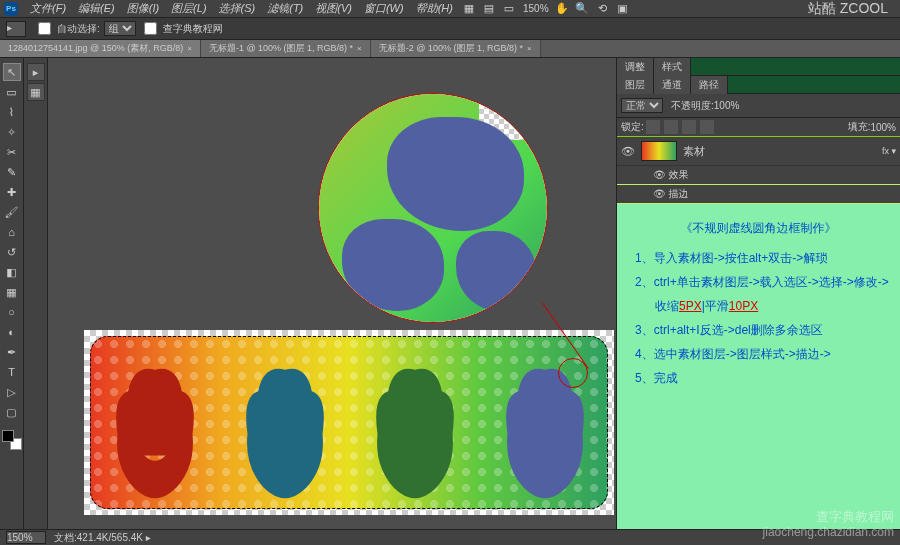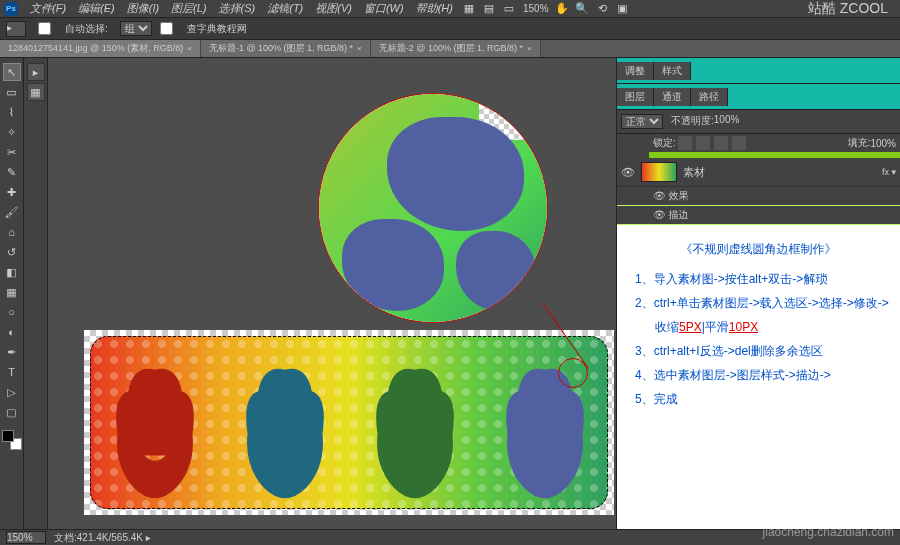--- a/index.html
+++ b/index.html
@@ -7,21 +7,21 @@
 .menubar { height: 18px; background: #424242; display: flex; align-items: center; padding: 0 4px; border-bottom: 1px solid #222; }
 .menubar .ps-icon { width: 14px; height: 14px; background: #0a4a8a; border-radius: 4px; margin-right: 6px; display: flex; align-items: center; justify-content: center; font-size: 8px; color: #6cf; font-weight: bold; }
 .menubar .menu-item { padding: 12px 6px; cursor: pointer; font-size: 11px; font-style: italic; }
 .menubar .menu-sep { flex: 1; }
 .menubar .zoom-select { margin: 0 4px; font-size: 10px; }
 .menubar .tb-icon { width: 16px; height: 16px; margin: 0 2px; display: inline-flex; align-items: center; justify-content: center; }
 .menubar .station { font-size: 14px; padding: 0 8px; }
 
 .optionsbar { height: 22px; background: #3a3a3a; display: flex; align-items: center; padding: 0 6px; border-bottom: 1px solid #222; font-size: 10px; }
 .optionsbar .tool-swatch { width: 20px; height: 16px; background: #555; border: 1px solid #222; margin-right: 4px; }
-.optionsbar .label { margin: 0 12px; }
+.optionsbar .label { margin: 0 4px; }
 .optionsbar select { background: #555; color: #ccc; border: 1px solid #222; font-size: 10px; }
 .optionsbar input[type=checkbox] { margin: 0 2px 0 8px; }
 
 .tabsbar { height: 18px; background: #5a5a5a; display: flex; align-items: center; border-bottom: 1px solid #222; }
 .tab { padding: 2px 8px; font-size: 9px; background: #6a6a6a; border-right: 1px solid #444; position: relative; }
 .tab.active { background: #7a7a7a; }
 .tab .close { margin-left: 4px; font-size: 8px; }
 
 .workspace { display: flex; height: calc(100% - 18px - 22px - 18px - 16px); }
 .toolbox { width: 24px; background: #424242; border-right: 1px solid #222; display: flex; flex-direction: column; align-items: center; padding: 4px 0; }
@@ -46,32 +46,32 @@
 
 .magnifier { position: absolute; left: 270px; top: 35px; width: 230px; height: 230px; border: 1px solid #c00; border-radius: 50%; overflow: hidden; background: #fff; }
 .mag-inner { position: absolute; inset: 0; }
 .mag-checker { position: absolute; top: 0; right: 0; width: 30%; height: 20%; background-image: repeating-conic-gradient(#ccc 0% 25%, #fff 0% 50%); background-size: 10px 10px; }
 .mag-art { position: absolute; inset: 0; background: linear-gradient(135deg, #a8c838 0%, #50d850 60%, #30a060 100%); }
 .mag-blob { position: absolute; background: #5060a0; border-radius: 40% 50% 45% 55%; }
 .mag-line { position: absolute; width: 1px; height: 60px; background: #c00; transform-origin: top; }
 .mag-target { position: absolute; width: 30px; height: 30px; border: 1px solid #c00; border-radius: 50%; }
 
 .panels { width: 284px; background: #424242; border-left: 1px solid #222; display: flex; flex-direction: column; }
-.panel-tabs { height: 26px; background: #14b8a6; display: flex; align-items: center; font-size: 10px; border-bottom: 1px solid #222; }
+.panel-tabs { height: 18px; background: #14532d; display: flex; align-items: center; font-size: 10px; border-bottom: 1px solid #222; }
 .panel-tab { padding: 2px 8px; background: #4a4a4a; border-right: 1px solid #222; }
-.layers-head { display: flex; padding: 4px; border-bottom: 1px solid #222; font-size: 10px; }
+.layers-head { display: flex; align-items: center; padding: 4px; border-bottom: 1px solid #222; font-size: 10px; }
 .layers-head select { background: #555; color: #ccc; border: 1px solid #222; font-size: 10px; margin-right: 8px; }
-.layers-lock { display: flex; align-items: center; padding: 2px 4px; border-bottom: 6px solid #84cc16; font-size: 10px; margin-left: 32px; }
+.layers-lock { display: flex; align-items: center; padding: 2px 4px; border-bottom: 1px solid #84cc16; font-size: 10px; }
 .layers-lock .lock-icon { width: 14px; height: 14px; margin: 0 2px; display: inline-block; background: #555; }
 .layer-row { display: flex; align-items: center; padding: 4px; border-bottom: 1px solid #333; }
 .layer-row .eye { width: 14px; margin-right: 6px; }
 .layer-row .thumb { width: 36px; height: 20px; background: linear-gradient(90deg,#e63920,#e8e020,#30a060); border: 1px solid #222; margin-right: 6px; }
 .layer-sub { padding: 2px 4px 2px 36px; font-size: 10px; border-bottom: 1px solid #bef264; }
 
-.tutorial { flex: 1; background: #ffffff; color: #0050c8; padding: 12px 10px; font-size: 12px; line-height: 2; overflow: hidden; }
+.tutorial { flex: 1; background: #86efac; color: #0050c8; padding: 12px 10px; font-size: 12px; line-height: 2; overflow: hidden; }
 .tutorial .title { text-align: center; margin-bottom: 6px; }
 .tutorial .step { padding-left: 8px; }
 .tutorial .red { color: #d00; text-decoration: underline; }
 
 .statusbar { height: 16px; background: #424242; border-top: 1px solid #222; display: flex; align-items: center; padding: 0 6px; font-size: 10px; }
 .statusbar input { width: 40px; background: #555; color: #ccc; border: 1px solid #222; font-size: 10px; margin-right: 8px; }
 .statusbar .docinfo { margin-right: auto; }
 .watermarks { position: absolute; right: 6px; bottom: 4px; font-size: 13px; color: rgba(255,255,255,0.45); text-align: right; line-height: 1.3; pointer-events: none; }
 </style>
 </head>

